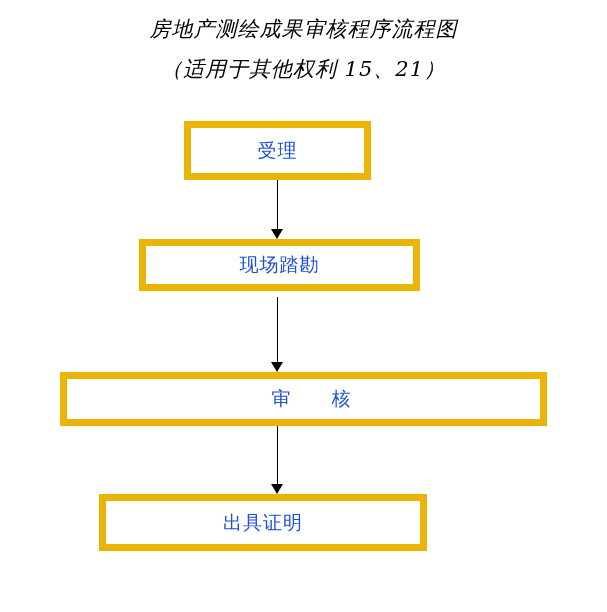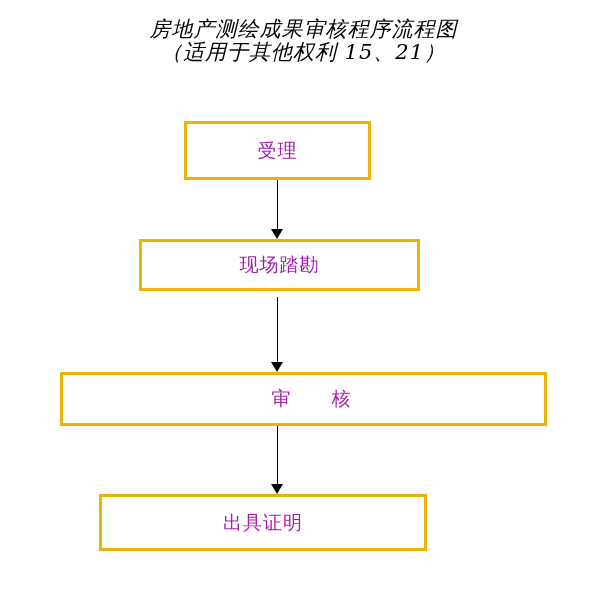--- a/index.html
+++ b/index.html
@@ -29,32 +29,33 @@
   .title-line {
     font-family: "DejaVu Serif", "Liberation Serif", serif;
     font-weight: normal;
     font-style: italic;
     font-size: 21px;
     letter-spacing: 1px;
     line-height: 1.1;
     color: #000;
   }
   .title-line.second {
+    margin-top: 17px;
   }
   .node {
     position: absolute;
     box-sizing: border-box;
-    border: 3px solid #eab308;
+    border: 7px solid #eab308;
     background: #ffffff;
     display: flex;
     align-items: center;
     justify-content: center;
     font-family: Liberation Mono, monospace;
     font-size: 19px;
-    color: #a21caf;
+    color: #1d4ed8;
     letter-spacing: 1px;
   }
   .node-1 { left: 184px; top: 121px; width: 187px; height: 59px; }
   .node-2 { left: 139px; top: 239px; width: 281px; height: 52px; text-align: right; }
   .node-3 { left: 60px;  top: 372px; width: 487px; height: 54px; padding-left: 16px; }
   .node-4 { left: 99px;  top: 494px; width: 328px; height: 57px; }
 
   .arrow {
     position: absolute;
     width: 13px;

